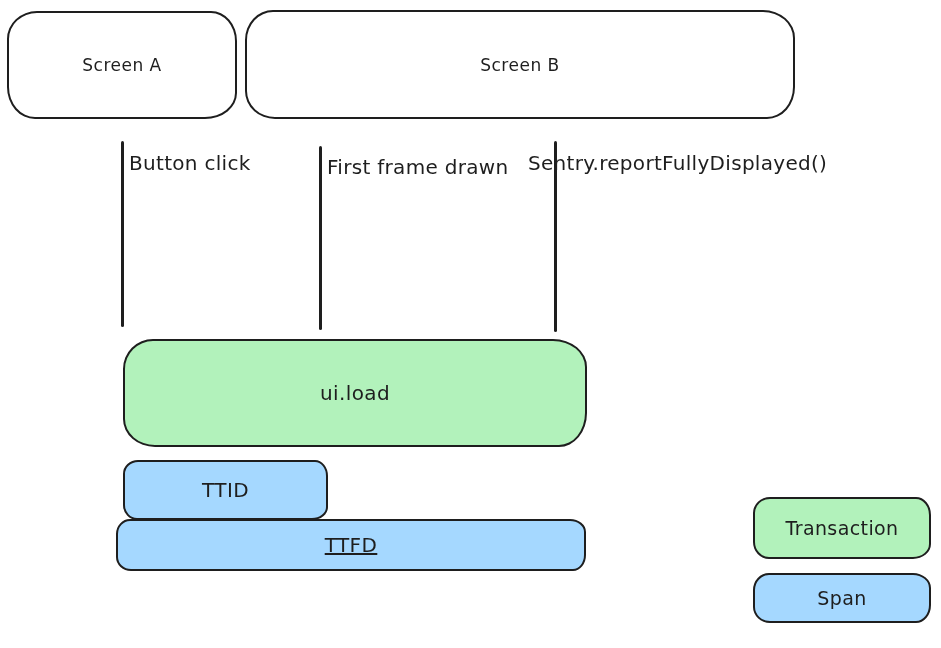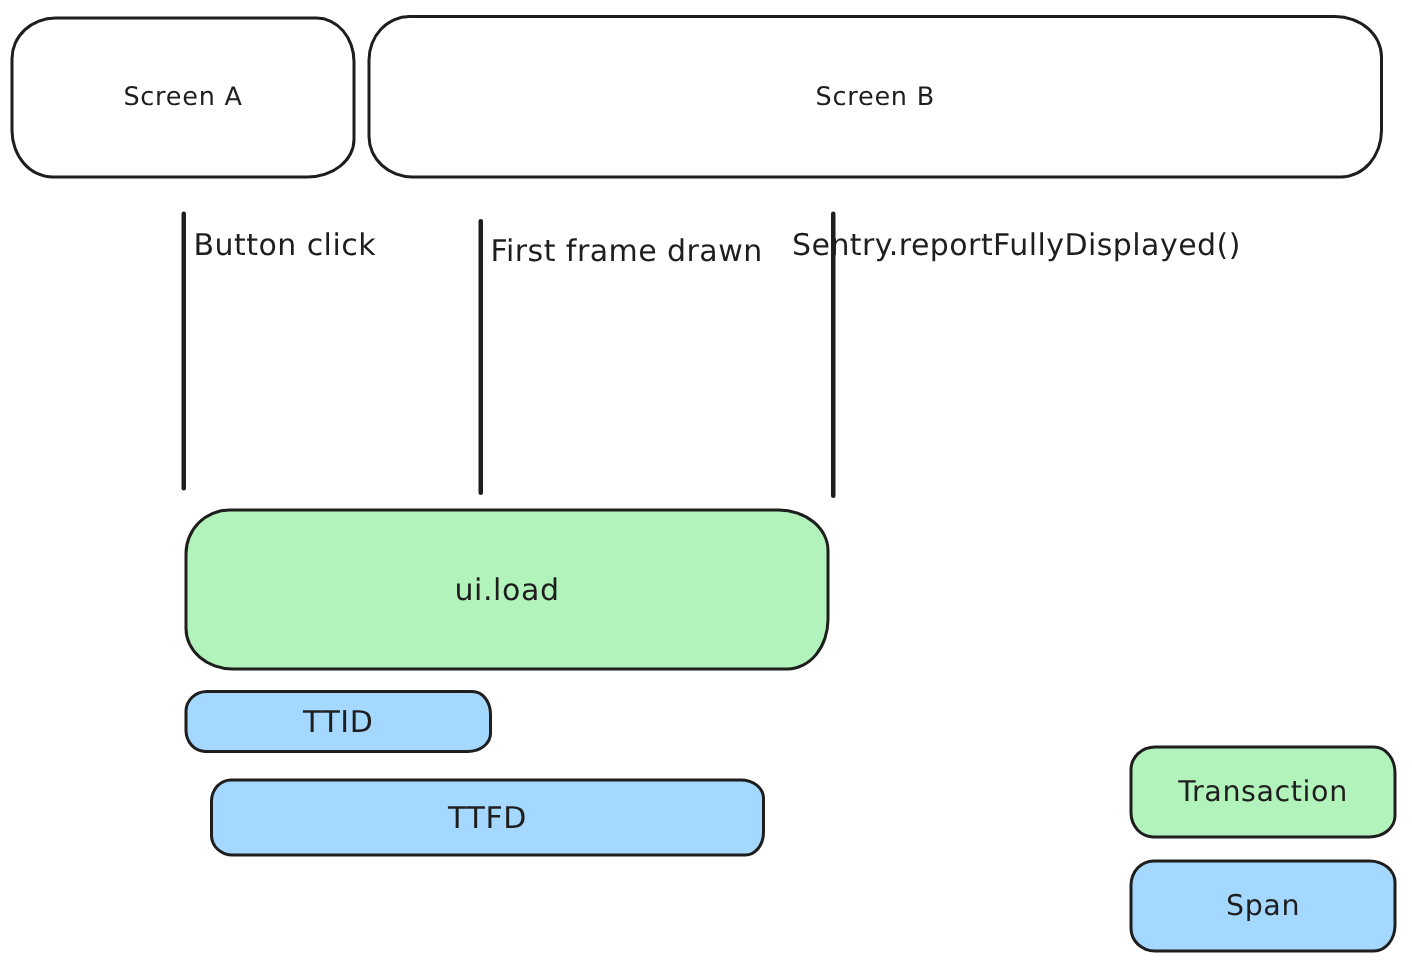--- a/index.html
+++ b/index.html
@@ -30,21 +30,21 @@
     align-items: center;
     justify-content: center;
     font-size: 17px;
     letter-spacing: 0.5px;
   }
   .screen-a {
     left: 7px; top: 11px; width: 230px; height: 108px;
     border-radius: 30px 26px 32px 28px / 28px 30px 26px 32px;
   }
   .screen-b {
-    left: 245px; top: 10px; width: 677px; height: 109px;
+    left: 245px; top: 10px; width: 550px; height: 109px;
     border-radius: 28px 32px 28px 30px / 30px 28px 32px 28px;
   }
   
   .event-line {
     position: absolute;
     width: 2.5px;
     background: var(--stroke);
     border-radius: 2px;
   }
   .event-line.l1 { left: 121px; top: 141px; height: 186px; }
@@ -66,49 +66,50 @@
     border: 2.5px solid var(--stroke);
     display: flex;
     align-items: center;
     justify-content: center;
     font-size: 20px;
     letter-spacing: 0.4px;
   }
   .bar.transaction { background: var(--transaction-fill); }
   .bar.span { background: var(--span-fill); }
   .bar.ui-load {
-    left: 123px; top: 339px; width: 430px; height: 108px;
+    left: 123px; top: 339px; width: 464px; height: 108px;
     border-radius: 30px 34px 28px 32px / 30px 28px 34px 28px;
   }
   .bar.ttid {
-    left: 123px; top: 460px; width: 205px; height: 42px;
+    left: 123px; top: 460px; width: 205px; height: 60px;
     border-radius: 15px 13px 16px 14px / 14px 16px 13px 15px;
   }
   .bar.ttfd {
-    left: 140px; top: 519px; width: 370px; height: 52px;
+    left: 116px; top: 519px; width: 470px; height: 52px;
     border-radius: 14px 16px 13px 15px / 15px 13px 16px 14px;
+    text-decoration: underline;
   }
   
   .legend-box {
     position: absolute;
     border: 2.5px solid var(--stroke);
     display: flex;
     align-items: center;
     justify-content: center;
     font-size: 19px;
     letter-spacing: 0.4px;
   }
   .legend-box.transaction { background: var(--transaction-fill); }
   .legend-box.span { background: var(--span-fill); }
   .legend-transaction {
     left: 753px; top: 497px; width: 178px; height: 62px;
     border-radius: 17px 15px 18px 16px / 16px 18px 15px 17px;
   }
   .legend-span {
-    left: 753px; top: 573px; width: 178px; height: 62px;
+    left: 753px; top: 573px; width: 178px; height: 50px;
     border-radius: 16px 18px 15px 17px / 17px 15px 18px 16px;
   }
 </style>
 </head>
 <body>
 
 <div class="canvas">
 
   <div class="screen-box screen-a">
     <span>Screen A</span>

